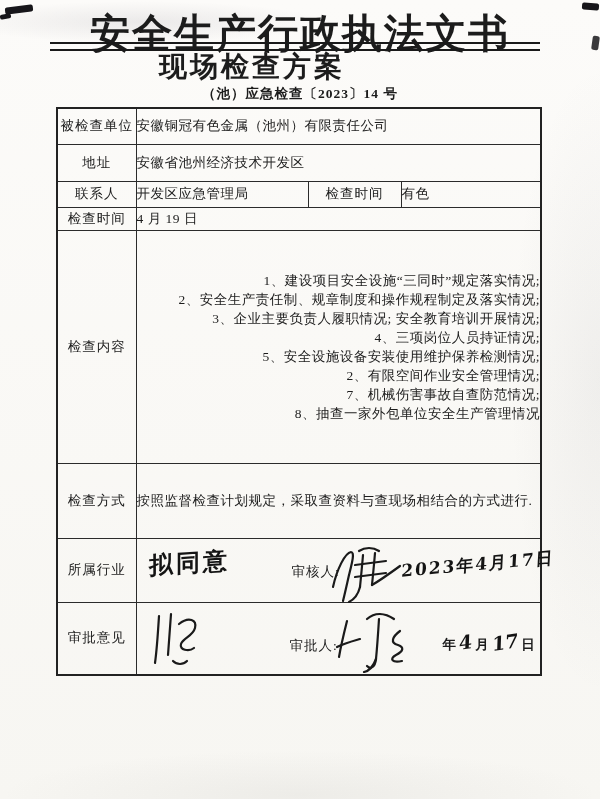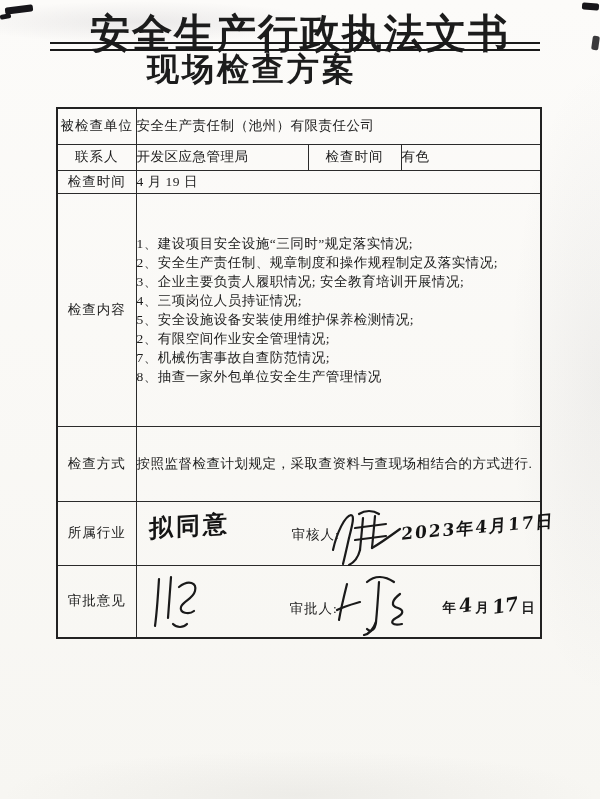--- a/index.html
+++ b/index.html
@@ -27,21 +27,21 @@
   .hdr-title{
     position:absolute;top:6px;left:0;width:600px;text-align:center;
     font-size:40px;font-weight:bold;letter-spacing:2px;margin:0;
   }
   .double-rule{
     position:absolute;top:42px;left:50px;width:490px;height:5px;
     border-top:2px solid #1a1a1a;border-bottom:2px solid #1a1a1a;
   }
   .hdr-subtitle{
     position:absolute;top:48px;left:0;width:504px;text-align:center;
-    font-size:32px;font-weight:bold;letter-spacing:3px;margin:0;
+    font-size:28px;font-weight:bold;letter-spacing:3px;margin:0;
   }
   .doc-number{
     position:absolute;top:85px;left:0;width:600px;text-align:center;
     font-size:13.5px;font-weight:600;letter-spacing:1px;
   }
 
   table.form{
     position:absolute;left:56px;top:107px;width:484px;
     border-collapse:collapse;table-layout:fixed;
     font-size:13.5px;
@@ -54,21 +54,21 @@
   }
   table.form{border:2px solid #222;}
   td.lbl{
     text-align:center;line-height:16px;letter-spacing:1px;
     padding:2px 7px;font-weight:500;
   }
   td.val{padding:2px 4px 2px 10px;letter-spacing:.5px;}
   tr.r1{height:36px;} tr.r2{height:37px;} tr.r3{height:26px;} tr.r4{height:23px;}
   tr.r5{height:42px;} tr.r6{height:233px;} tr.r7{height:75px;}
   tr.r8{height:64px;} tr.r9{height:73px;} tr.r10{height:58px;}
-  td.content-cell{vertical-align:top;padding:16px 6px 0 10px;}
+  td.content-cell{vertical-align:top;padding:16px 6px 0 10px;text-align:right;}
   .chk-item{line-height:19px;letter-spacing:.5px;}
   td.rel{position:relative;}
   .hw{
     color:#141414;font-weight:bold;white-space:nowrap;
     font-family:"DejaVu Serif","Liberation Serif",serif;
   }
   .hw-opinion{
     position:absolute;left:12px;top:8px;font-size:24px;
     transform:rotate(-4deg) skewX(-4deg);letter-spacing:3px;
   }
@@ -96,35 +96,40 @@
 <div class="page">
 
   <div class="artifact a1"></div>
   <div class="artifact a2"></div>
   <div class="artifact a3"></div>
   <div class="artifact a4"></div>
 
   <h1 class="hdr-title">安全生产行政执法文书</h1>
   <div class="double-rule"></div>
   <h2 class="hdr-subtitle">现场检查方案</h2>
+  <div class="doc-number">（池）应急检查〔2023〕14 号</div>
 
   <table class="form">
     <colgroup>
       <col style="width:79px">
         <col style="width:172px">
         <col style="width:93px">
         <col style="width:140px">
     </colgroup>
 
     <tbody>
         <tr class="r1">
       <td class="lbl">被检查单位</td>
-      <td class="val" colspan="3">安全生产责任制（池州）有限责任公司</td>
-    </tr>
-
+      <td class="val" colspan="3">安徽铜冠有色金属（池州）有限责任公司</td>
+    </tr>
+
+    <tr class="r2">
+      <td class="lbl">地址</td>
+      <td class="val" colspan="3">安徽省池州经济技术开发区</td>
+    </tr>
 
     <tr class="r3">
       <td class="lbl">联系人</td>
       <td class="val">开发区应急管理局</td>
       <td class="lbl">检查时间</td>
       <td class="val">有色</td>
     </tr>
 
     <tr class="r4">
       <td class="lbl">检查时间</td>

